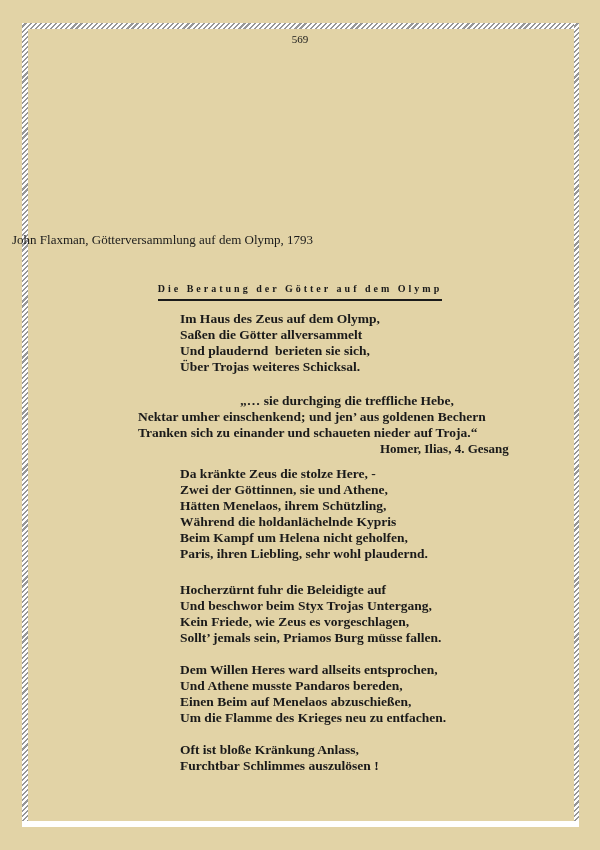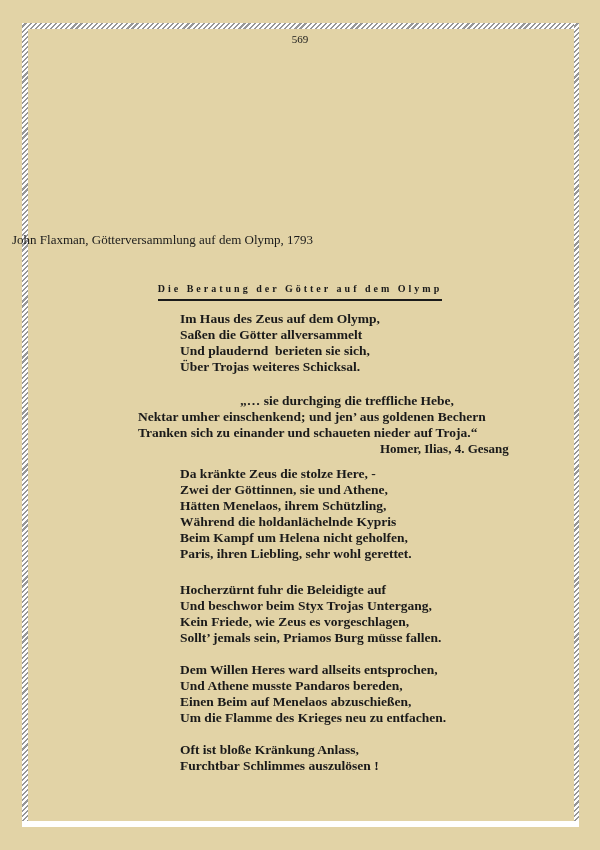--- a/index.html
+++ b/index.html
@@ -92,21 +92,21 @@
   <div class="q3">Tranken sich zu einander und schaueten nieder auf Troja.“</div>
   <div class="attribution">Homer, Ilias, 4. Gesang</div>
 </div>
 
 <div class="stanza" id="stanza-2">
   <div>Da kränkte Zeus die stolze Here, -</div>
   <div>Zwei der Göttinnen, sie und Athene,</div>
   <div>Hätten Menelaos, ihrem Schützling,</div>
   <div>Während die holdanlächelnde Kypris</div>
   <div>Beim Kampf um Helena nicht geholfen,</div>
-  <div>Paris, ihren Liebling, sehr wohl gerettet.</div>
+  <div>Paris, ihren Liebling, sehr wohl plaudernd.</div>
 </div>
 
 <div class="stanza" id="stanza-3">
   <div>Hocherzürnt fuhr die Beleidigte auf</div>
   <div>Und beschwor beim Styx Trojas Untergang,</div>
   <div>Kein Friede, wie Zeus es vorgeschlagen,</div>
   <div>Sollt’ jemals sein, Priamos Burg müsse fallen.</div>
 </div>
 
 <div class="stanza" id="stanza-4">

